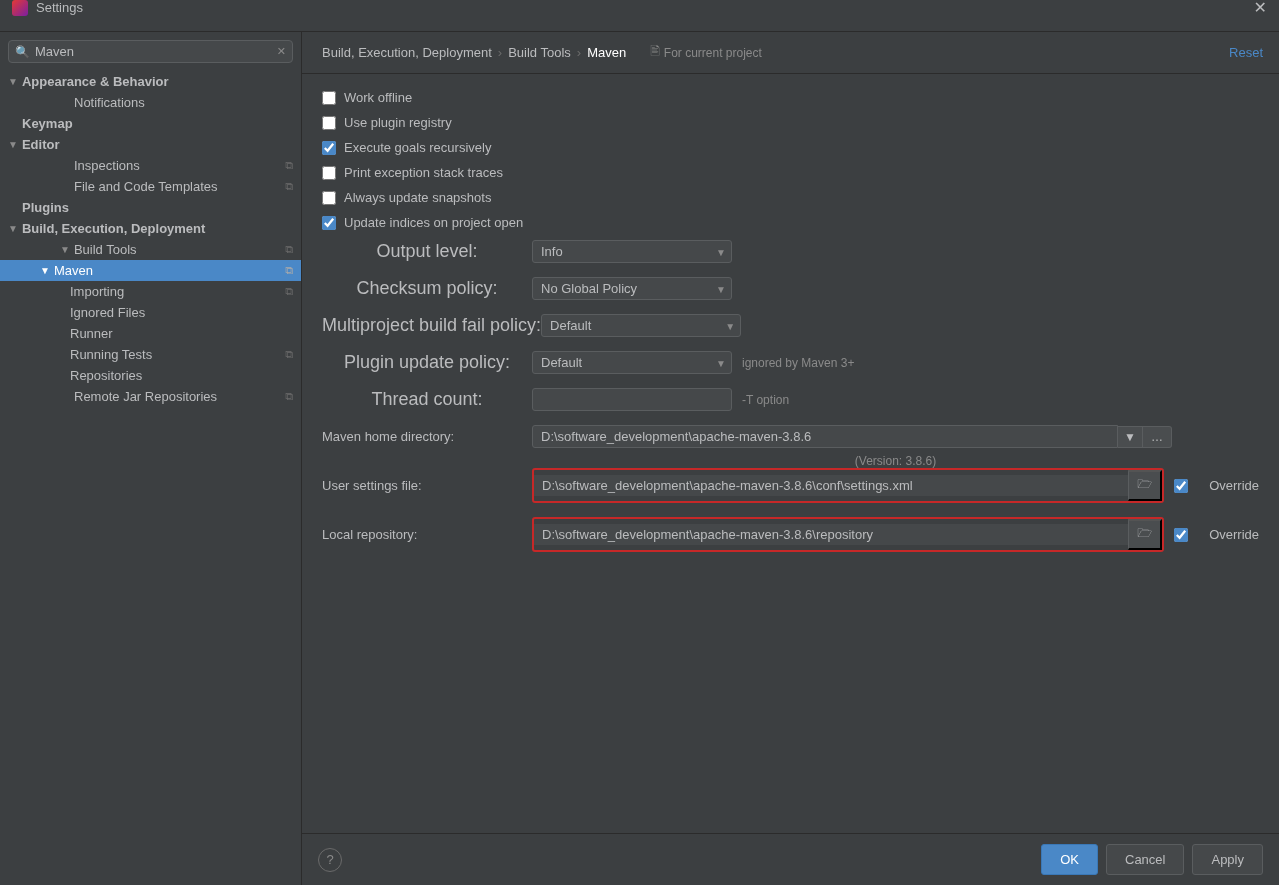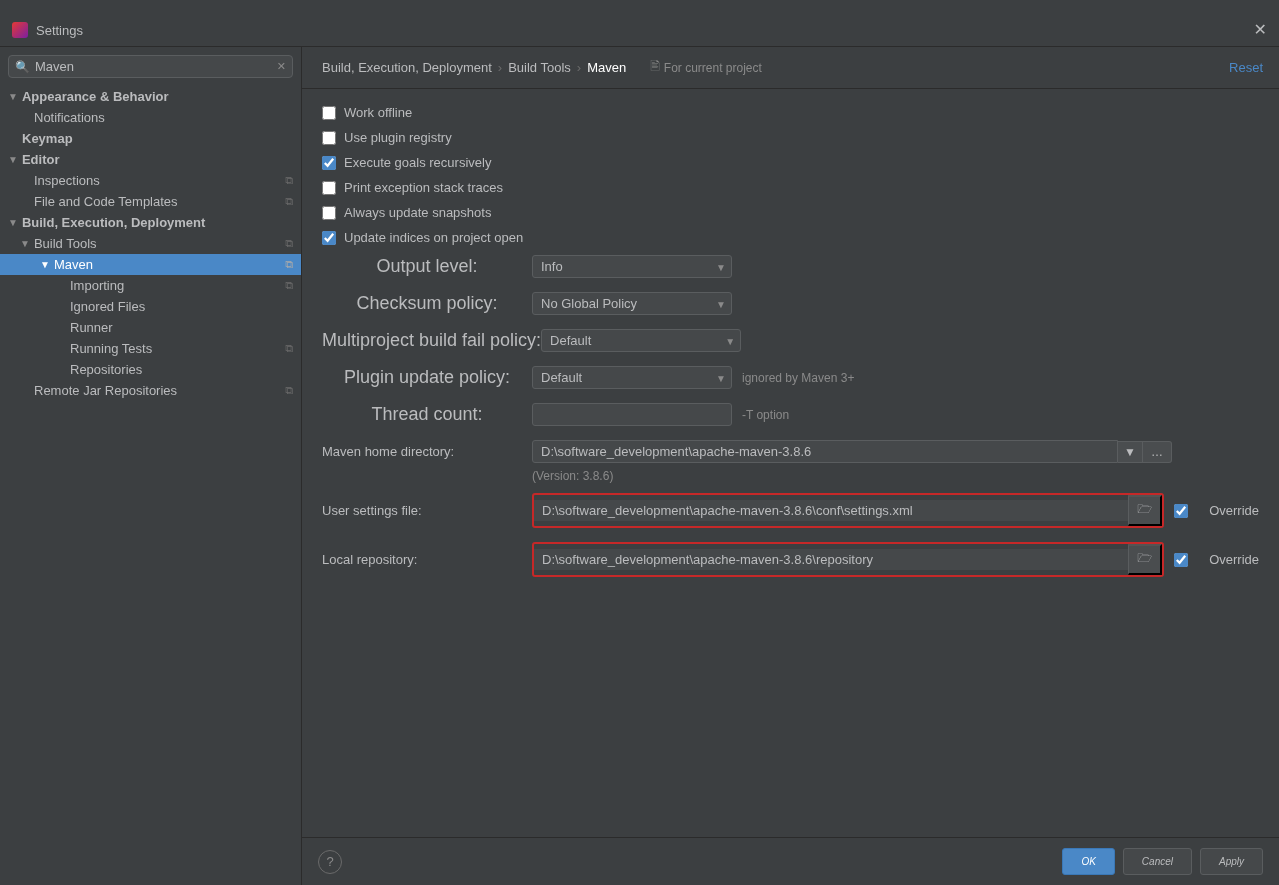--- a/index.html
+++ b/index.html
@@ -9,24 +9,24 @@
       background: #3c3f41;
       color: #bbbcbe;
       width: 1279px;
       height: 885px;
       overflow: hidden;
       display: flex;
       flex-direction: column;
     }
     .title-bar {
       background: #3c3f41;
-      height: 47px;
-      display: flex;
-      align-items: flex-end;
-      padding: 8px 12px;
+      height: 32px;
+      display: flex;
+      align-items: flex-start;
+      padding: 0 12px;
       border-bottom: 1px solid #2b2b2b;
       flex-shrink: 0;
     }
     .title-bar-icon {
       width: 16px; height: 16px;
       background: linear-gradient(135deg, #e53935, #7b1fa2);
       border-radius: 3px;
       margin-right: 8px;
       flex-shrink: 0;
     }
@@ -96,21 +96,21 @@
       color: #bbbcbe;
       position: relative;
       user-select: none;
     }
     .nav-item.selected { background: #4a88c7; color: #fff; }
     .nav-item.section-header {
       font-weight: bold;
       color: #bbbcbe;
       padding-left: 8px;
     }
-    .nav-item.indent-1 { padding-left: 20px; }
+    .nav-item.indent-1 { padding-left: 20px; margin-left: 40px; }
     .nav-item.indent-2 { padding-left: 40px; }
     .nav-item.indent-3 { padding-left: 56px; }
     .nav-arrow {
       font-size: 10px;
       margin-right: 4px;
       color: #8a8a8a;
     }
     .nav-item.selected .nav-arrow { color: #fff; }
     .nav-copy-icon {
       margin-left: auto;
@@ -274,22 +274,22 @@
       color: #bbbcbe;
       padding: 3px 8px;
       cursor: pointer;
       font-size: 12px;
       border-radius: 0 3px 3px 0;
     }
     .version-hint {
       color: #8a8a8a;
       font-size: 12px;
       margin-left: 210px;
-      margin-bottom: 10px;
       margin-top: -8px;
+      text-align: center;
     }
     
     .override-row {
       display: flex;
       align-items: center;
       margin-bottom: 14px;
     }
     .override-label {
       min-width: 210px;
       color: #bbbcbe;
@@ -352,26 +352,25 @@
       display: flex; align-items: center; justify-content: center;
     }
     .bottom-buttons {
       margin-left: auto;
       display: flex;
       gap: 8px;
     }
     .btn {
       padding: 7px 18px;
       border-radius: 3px;
-      font-size: 10px;
+      font-size: 13px;
       cursor: pointer;
       border: 1px solid #5a5d5f;
       background: #45484a;
       color: #bbbcbe;
-      font-style: italic;
     }
     .btn.primary {
       background: #4a88c7;
       border-color: #3a78b7;
       color: #fff;
     }
   </style>
 </head>
 <body>
 
@@ -408,20 +407,24 @@
         </div>
         <div class="nav-item indent-1">
           <span style="display:inline-block;width:14px;"></span>
           <span>Inspections</span>
           <span class="nav-copy-icon">⧉</span>
         </div>
         <div class="nav-item indent-1">
           <span style="display:inline-block;width:14px;"></span>
           <span>File and Code Templates</span>
           <span class="nav-copy-icon">⧉</span>
+        </div>
+        <div class="nav-item section-header">
+          <span style="display:inline-block;width:14px;"></span>
+          <span>Plugins</span>
         </div>
         <div class="nav-item section-header">
           <span class="nav-arrow">▼</span>
           <span>Build, Execution, Deployment</span>
         </div>
         <div class="nav-item indent-1">
           <span class="nav-arrow">▼</span>
           <span>Build Tools</span>
           <span class="nav-copy-icon">⧉</span>
         </div>

